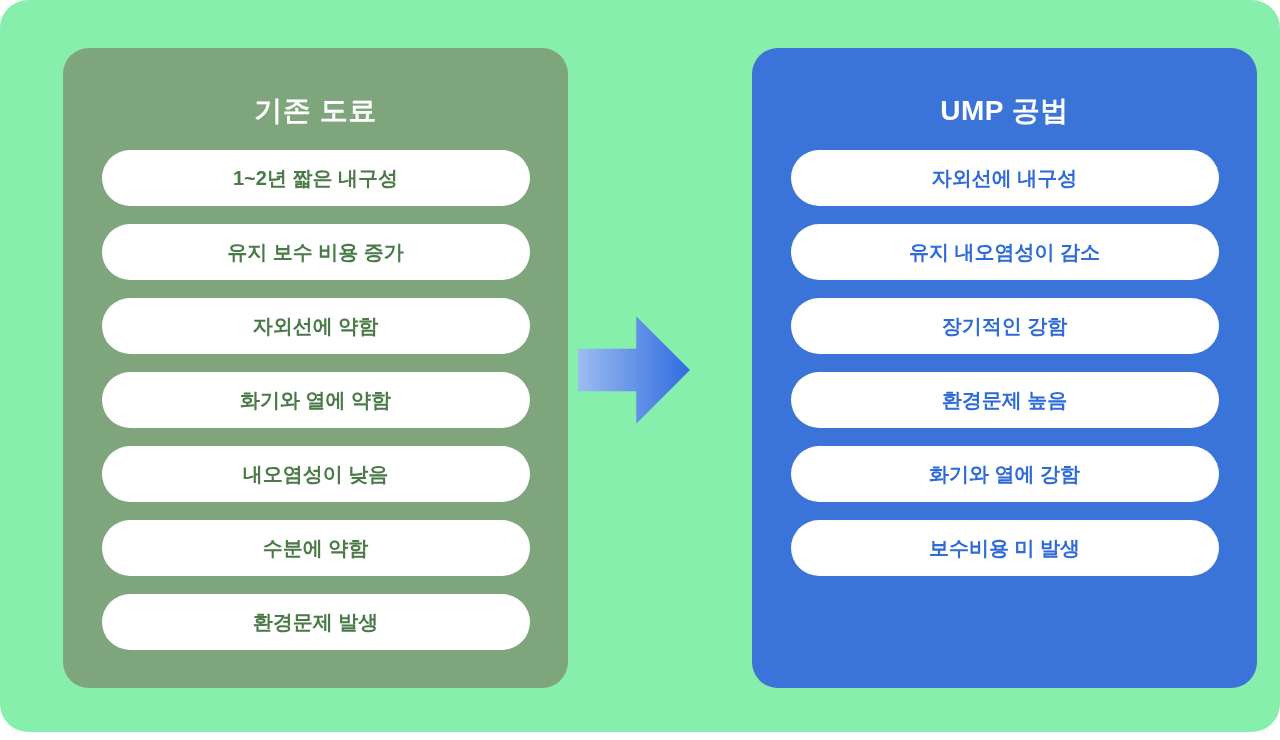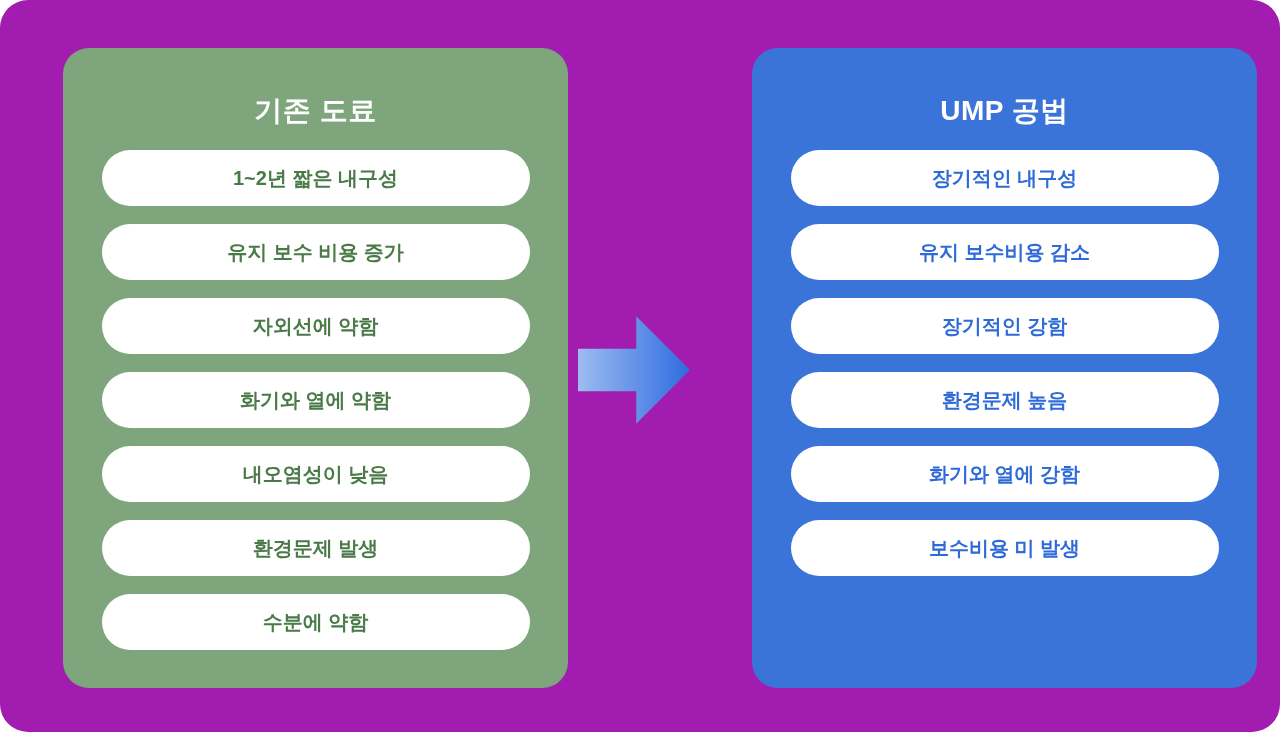--- a/index.html
+++ b/index.html
@@ -8,21 +8,21 @@
     width: 1280px;
     height: 740px;
     background: #ffffff;
     font-family: "Liberation Sans", "DejaVu Sans", sans-serif;
   }
 
   .canvas {
     position: relative;
     width: 1280px;
     height: 732px;
-    background: #a21caf;
+    background: #86efac;
     border-radius: 28px;
     overflow: hidden;
   }
 
   .panel {
     position: absolute;
     top: 48px;
     width: 505px;
     height: 640px;
     border-radius: 26px;
@@ -84,32 +84,32 @@
 <div class="canvas">
 
   <div class="panel left">
     <div class="panel-title">기존 도료</div>
     <div class="pill-list">
       <div class="pill">1~2년 짧은 내구성</div>
       <div class="pill">유지 보수 비용 증가</div>
       <div class="pill">자외선에 약함</div>
       <div class="pill">화기와 열에 약함</div>
       <div class="pill">내오염성이 낮음</div>
+      <div class="pill">수분에 약함</div>
       <div class="pill">환경문제 발생</div>
-      <div class="pill">수분에 약함</div>
     </div>
   </div>
 
   <div class="arrow"></div>
 
   <div class="panel right">
     <div class="panel-title">UMP 공법</div>
     <div class="pill-list">
-      <div class="pill">장기적인 내구성</div>
-      <div class="pill">유지 보수비용 감소</div>
+      <div class="pill">자외선에 내구성</div>
+      <div class="pill">유지 내오염성이 감소</div>
       <div class="pill">장기적인 강함</div>
       <div class="pill">환경문제 높음</div>
       <div class="pill">화기와 열에 강함</div>
       <div class="pill">보수비용 미 발생</div>
     </div>
   </div>
 
 </div>
 
 </body></html>

